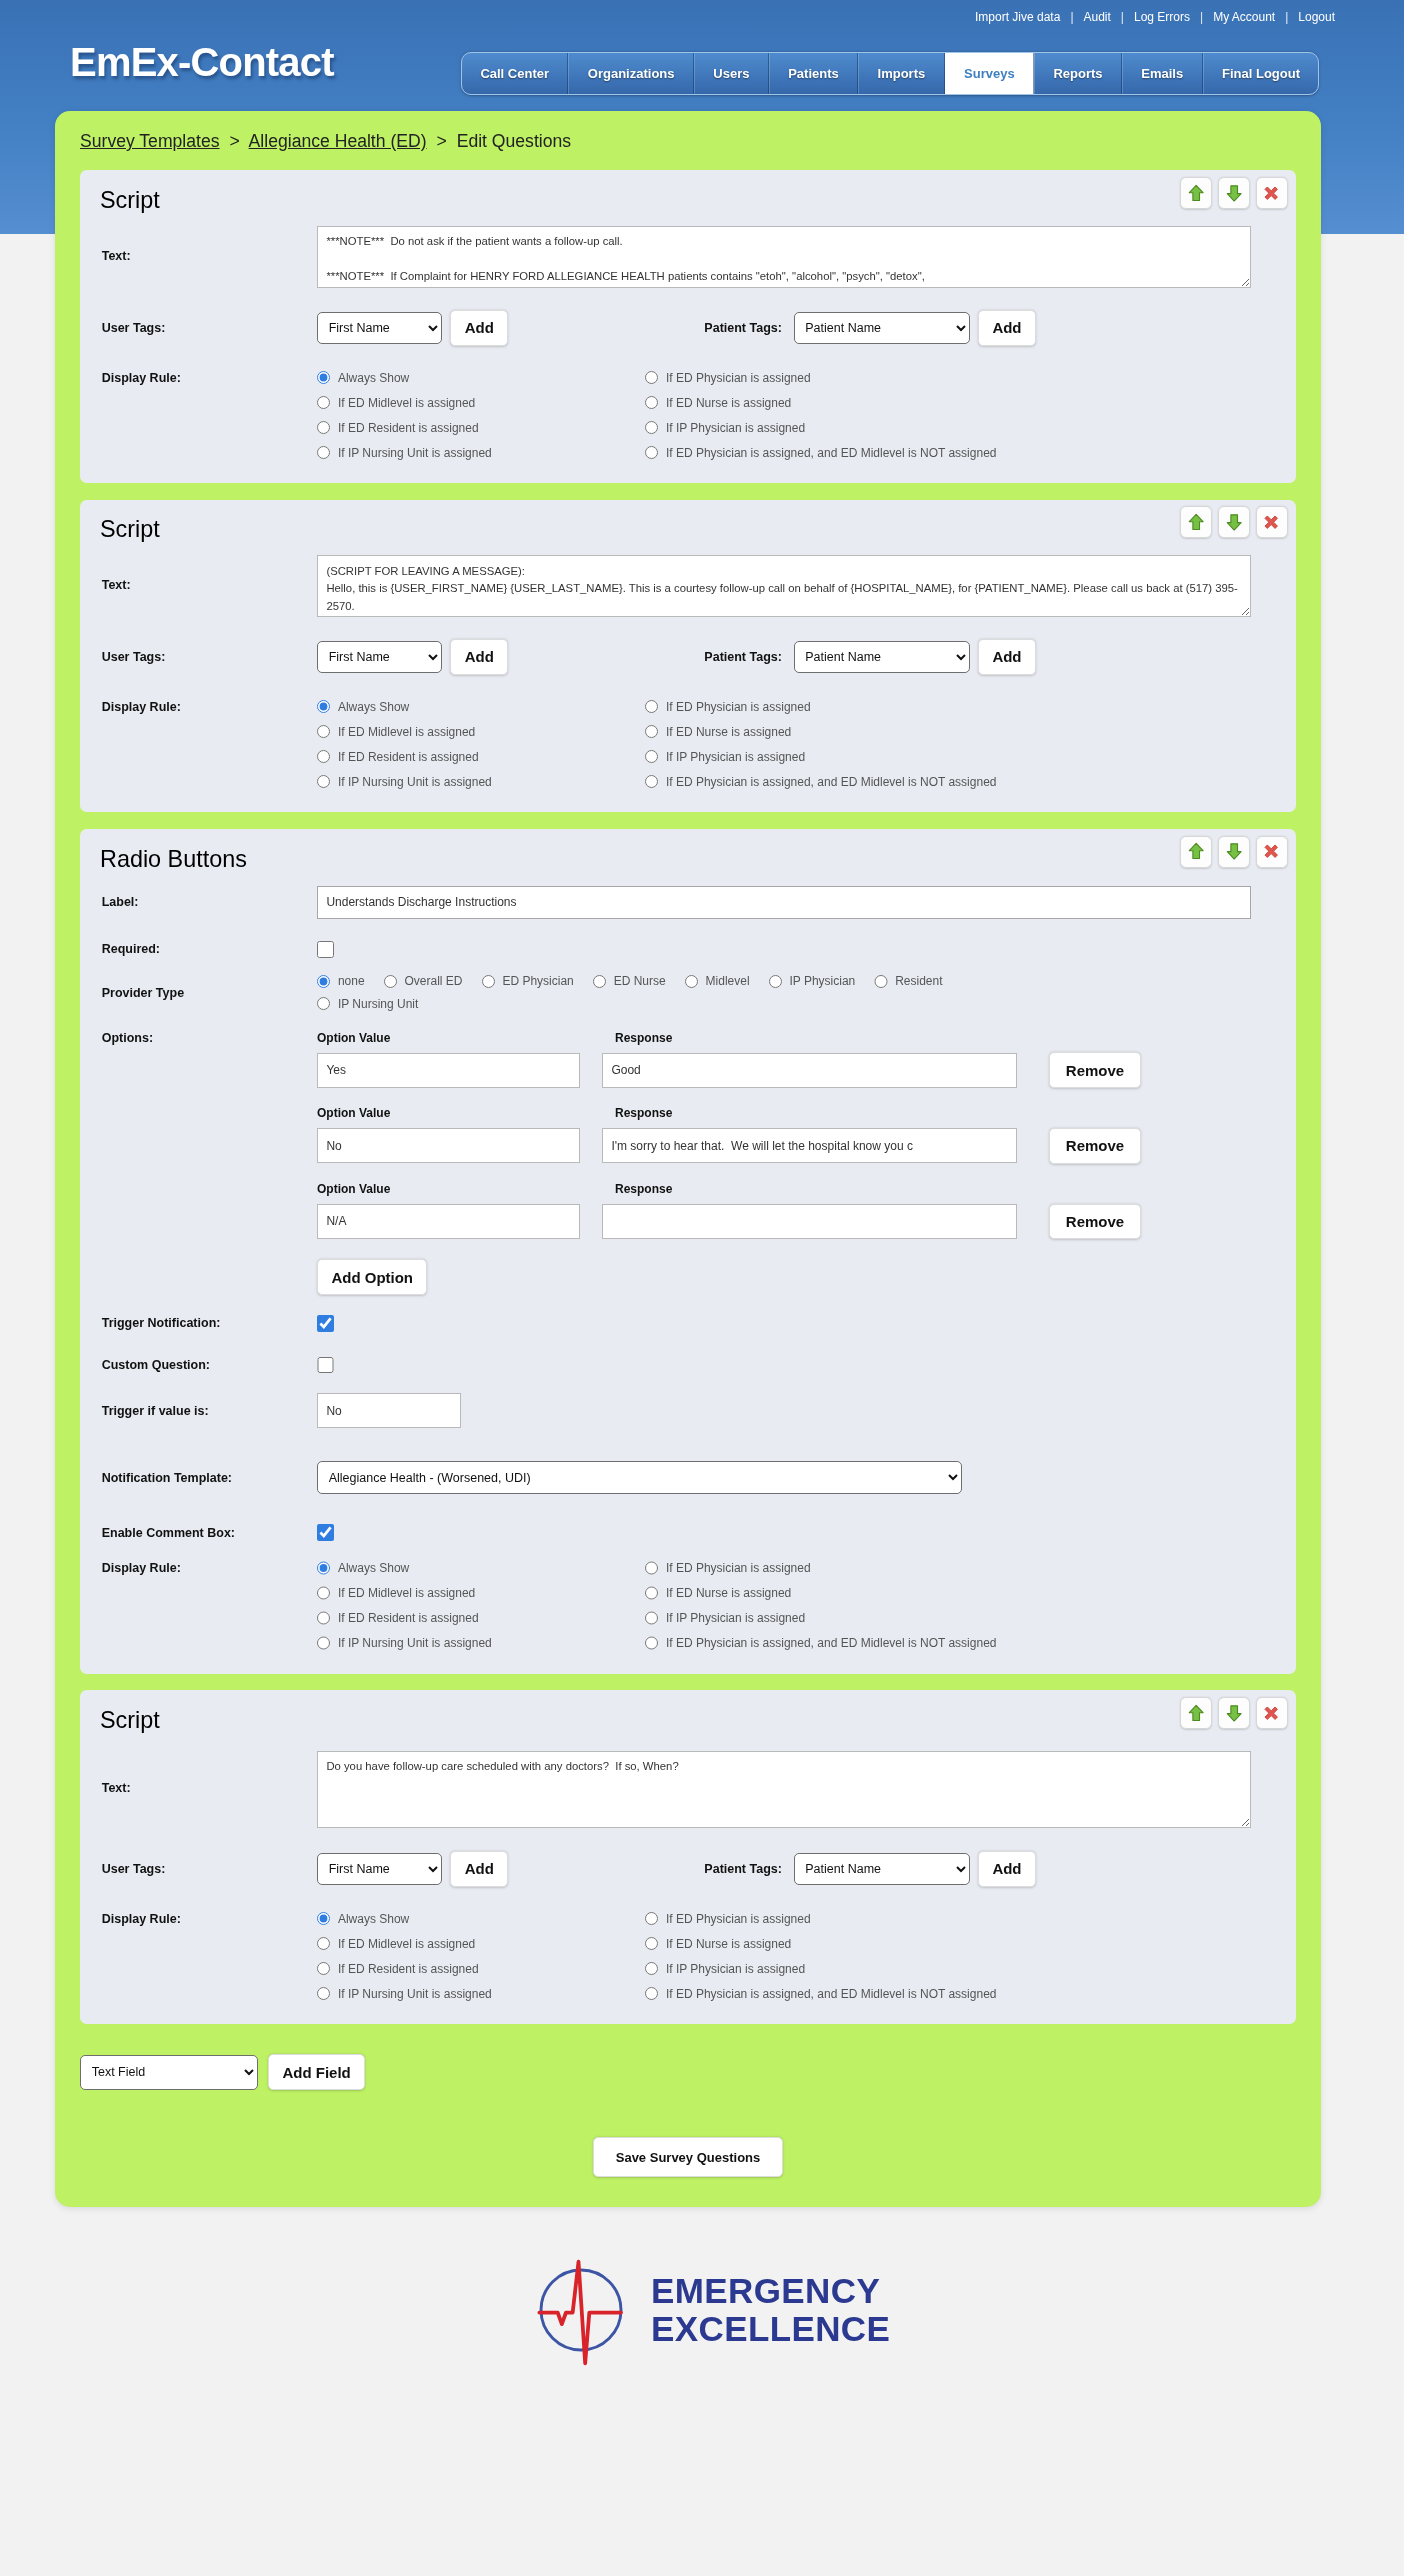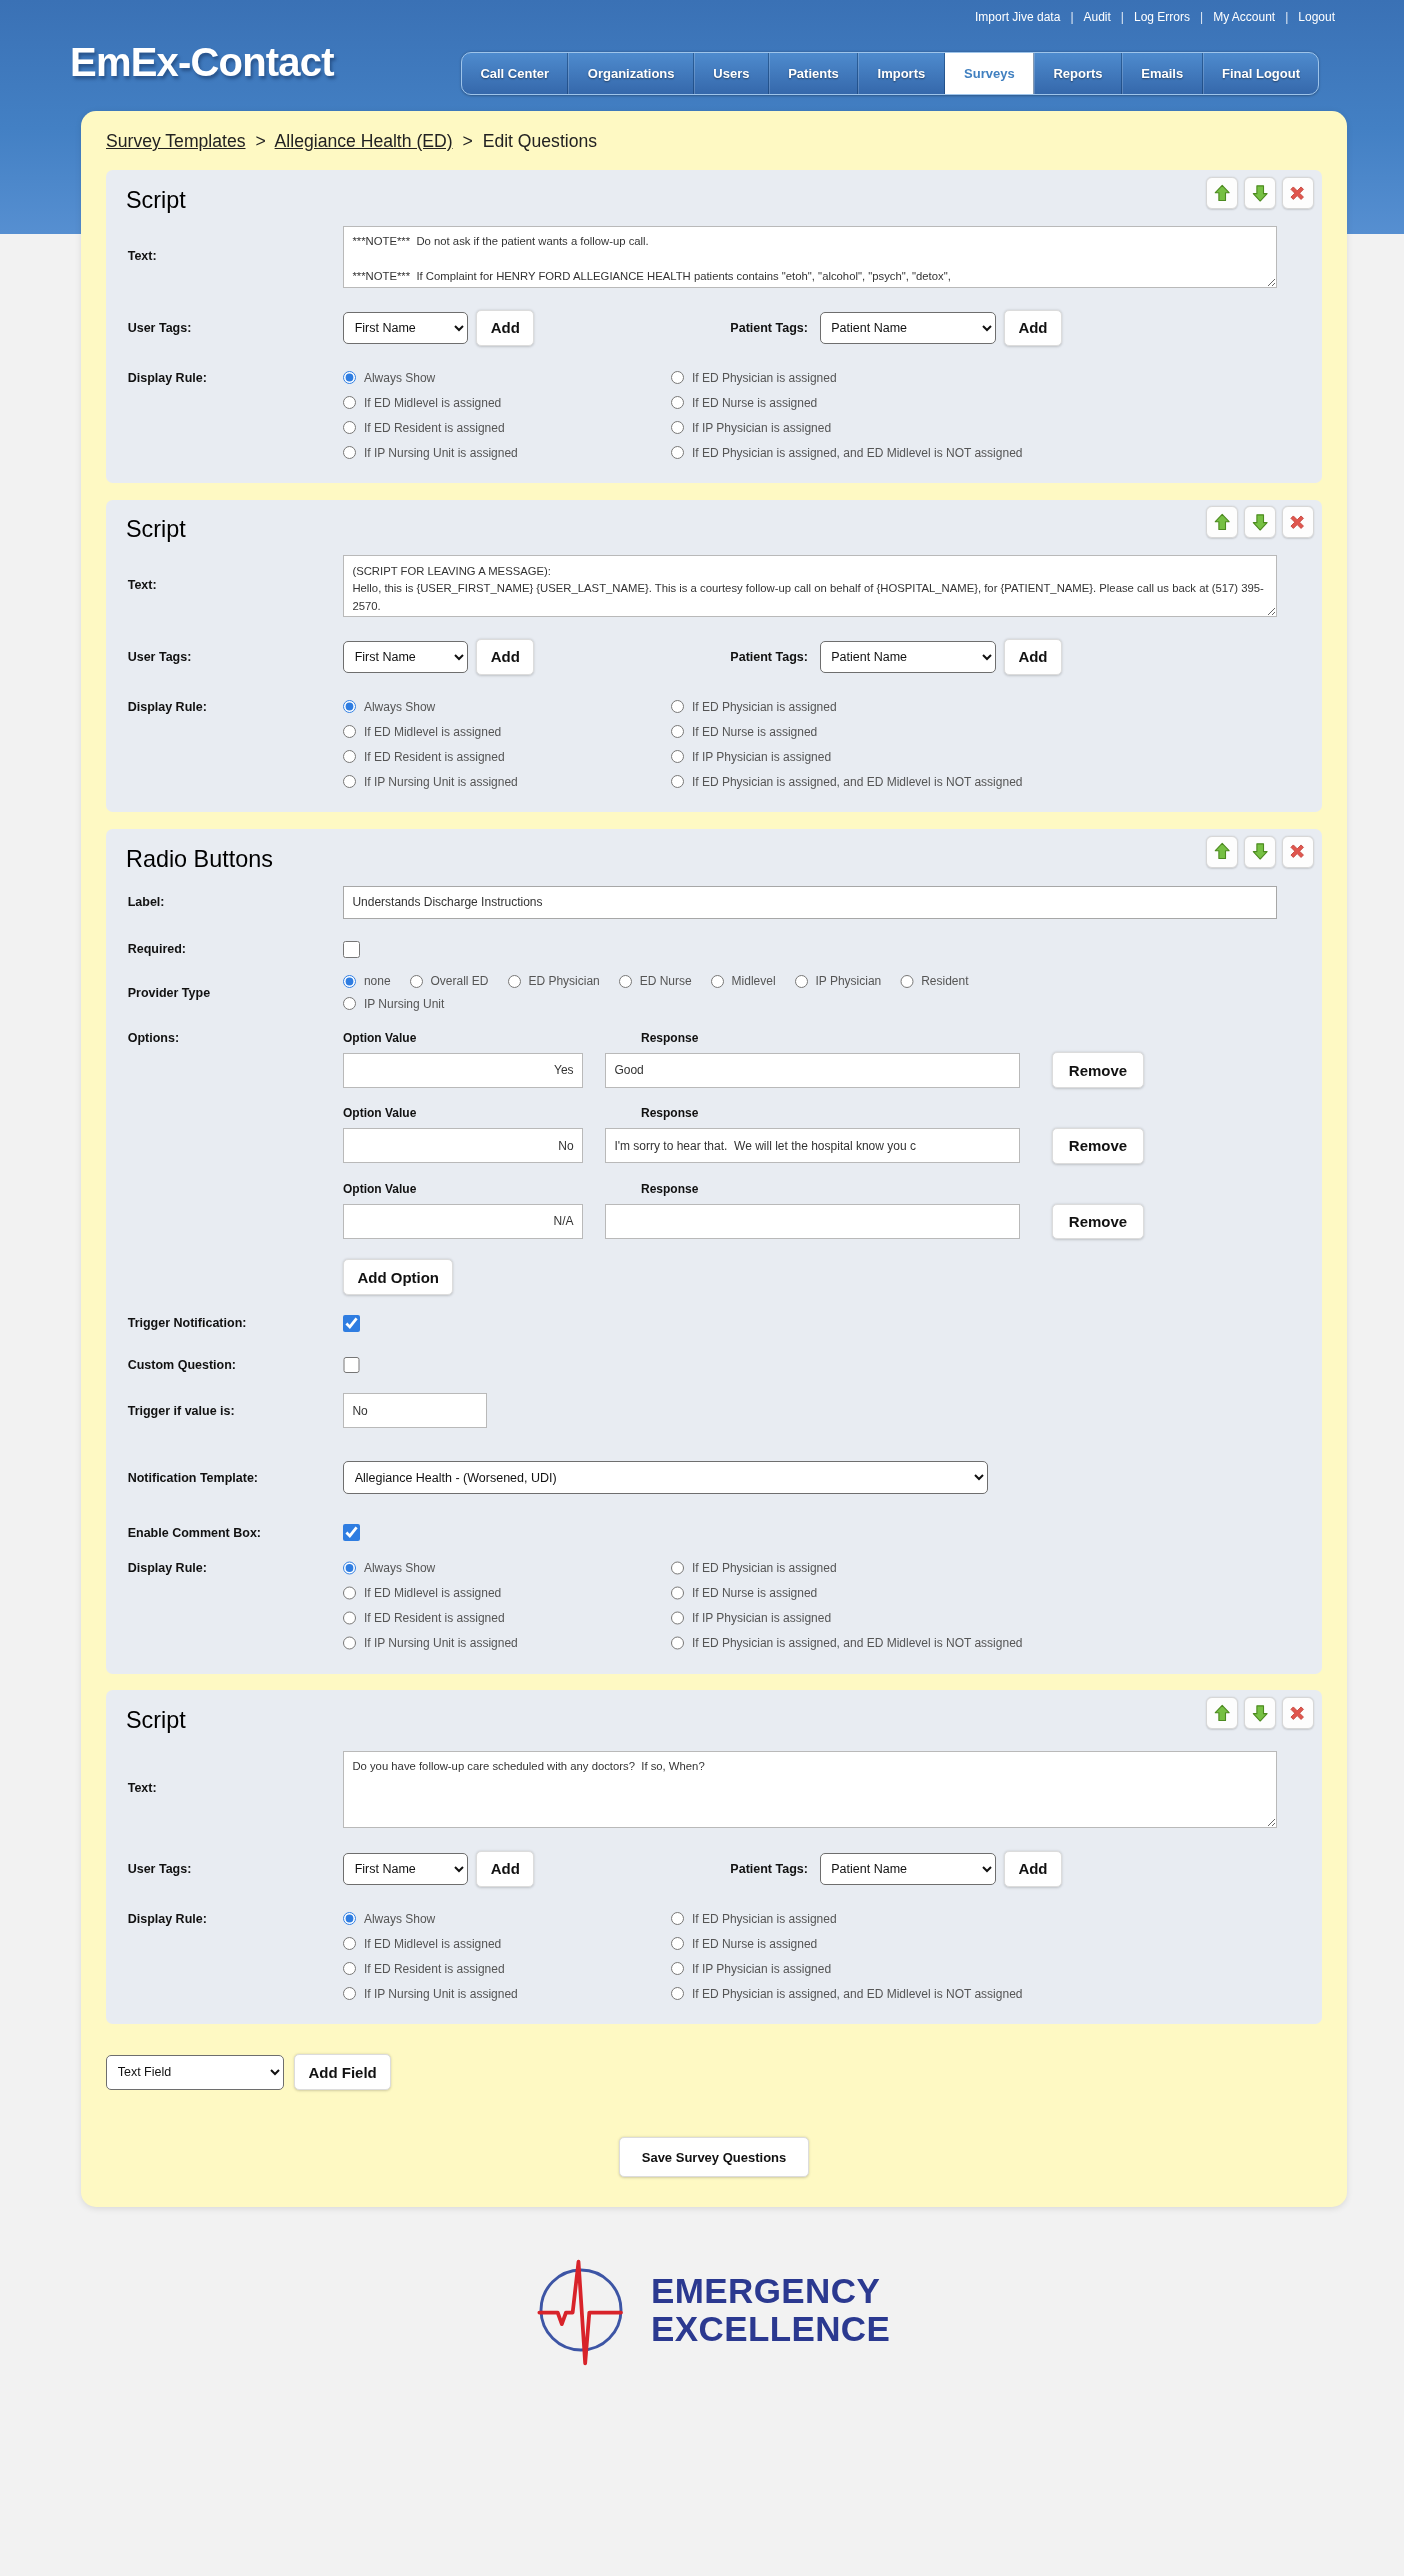--- a/index.html
+++ b/index.html
@@ -39,22 +39,22 @@
     font-size:13px; text-shadow:0 0.8px 1.7px rgba(0,0,0,.45);
     border-right:0.8px solid rgba(13,52,100,.5);
     border-left:0.8px solid rgba(255,255,255,.18);
     cursor:pointer; white-space:nowrap;
   }
   .tab:first-child { border-left:none; }
   .tab:last-child  { border-right:none; }
   .tab.active { background:#fff; color:#4180c0; text-shadow:none; }
   
   .card {
-    position:relative; margin-left:81px; margin-top:111px;
-    width:1266px; background:#fef9c3; border-radius:15px;
+    position:relative; margin-left:55px; margin-top:111px;
+    width:1266px; background:#bef264; border-radius:15px;
     box-shadow:0 1.7px 6.7px rgba(0,0,0,.10);
     padding:20px 25px 30px 25px; z-index:2;
   }
   .crumb { font-size:17.6px; color:#222; margin-bottom:18.4px; }
   .crumb a { color:#222; text-decoration:underline; cursor:pointer; }
   .crumb .csep { margin:0 5px; }
   
   .section {
     background:#e8ecf2; border-radius:6.7px; padding:13.4px 10px 23.4px 10px;
     margin-bottom:16.7px; position:relative;
@@ -101,21 +101,21 @@
   input[type=radio] { width:13.4px; height:13.4px; accent-color:#2f7de1; cursor:pointer; }
   input[type=checkbox] { width:16.7px; height:16.7px; accent-color:#2f7de1; cursor:pointer; }
   input.txt {
     border:1.7px solid #b9b9b9; background:#fff; font-size:12px; color:#333;
     padding:0 8.4px; height:35px; font-family:"Liberation Sans",sans-serif;
   }
   input.wide { width:934px; height:33px; border-width:0.8px; border-color:#a7a7a7; }
   .opt-head { display:flex; font-weight:bold; font-size:12px; color:#111; }
   .opt-head .ov { width:298px; }
   .opt-row { display:flex; align-items:center; margin-top:7.5px; }
-  .opt-val { width:240px;text-align:right; }
+  .opt-val { width:263px; }
   .opt-resp { width:415px; margin-left:22px; }
   .opt-row .btn { margin-left:32px; width:92px; text-align:center; }
   .prov-line { display:flex; align-items:center; gap:19px; }
   select.big { width:645px; height:33px; }
   .adder { margin-top:30px; display:flex; align-items:center; }
   .savebar { text-align:center; margin-top:47px; }
   
   .footer { margin-top:38px; display:flex; justify-content:center; align-items:center; }
   .logo-text { font-weight:bold; font-size:35px; line-height:38px; color:#2b3990; letter-spacing:0.4px; margin-left:3.3px; }
 </style>

